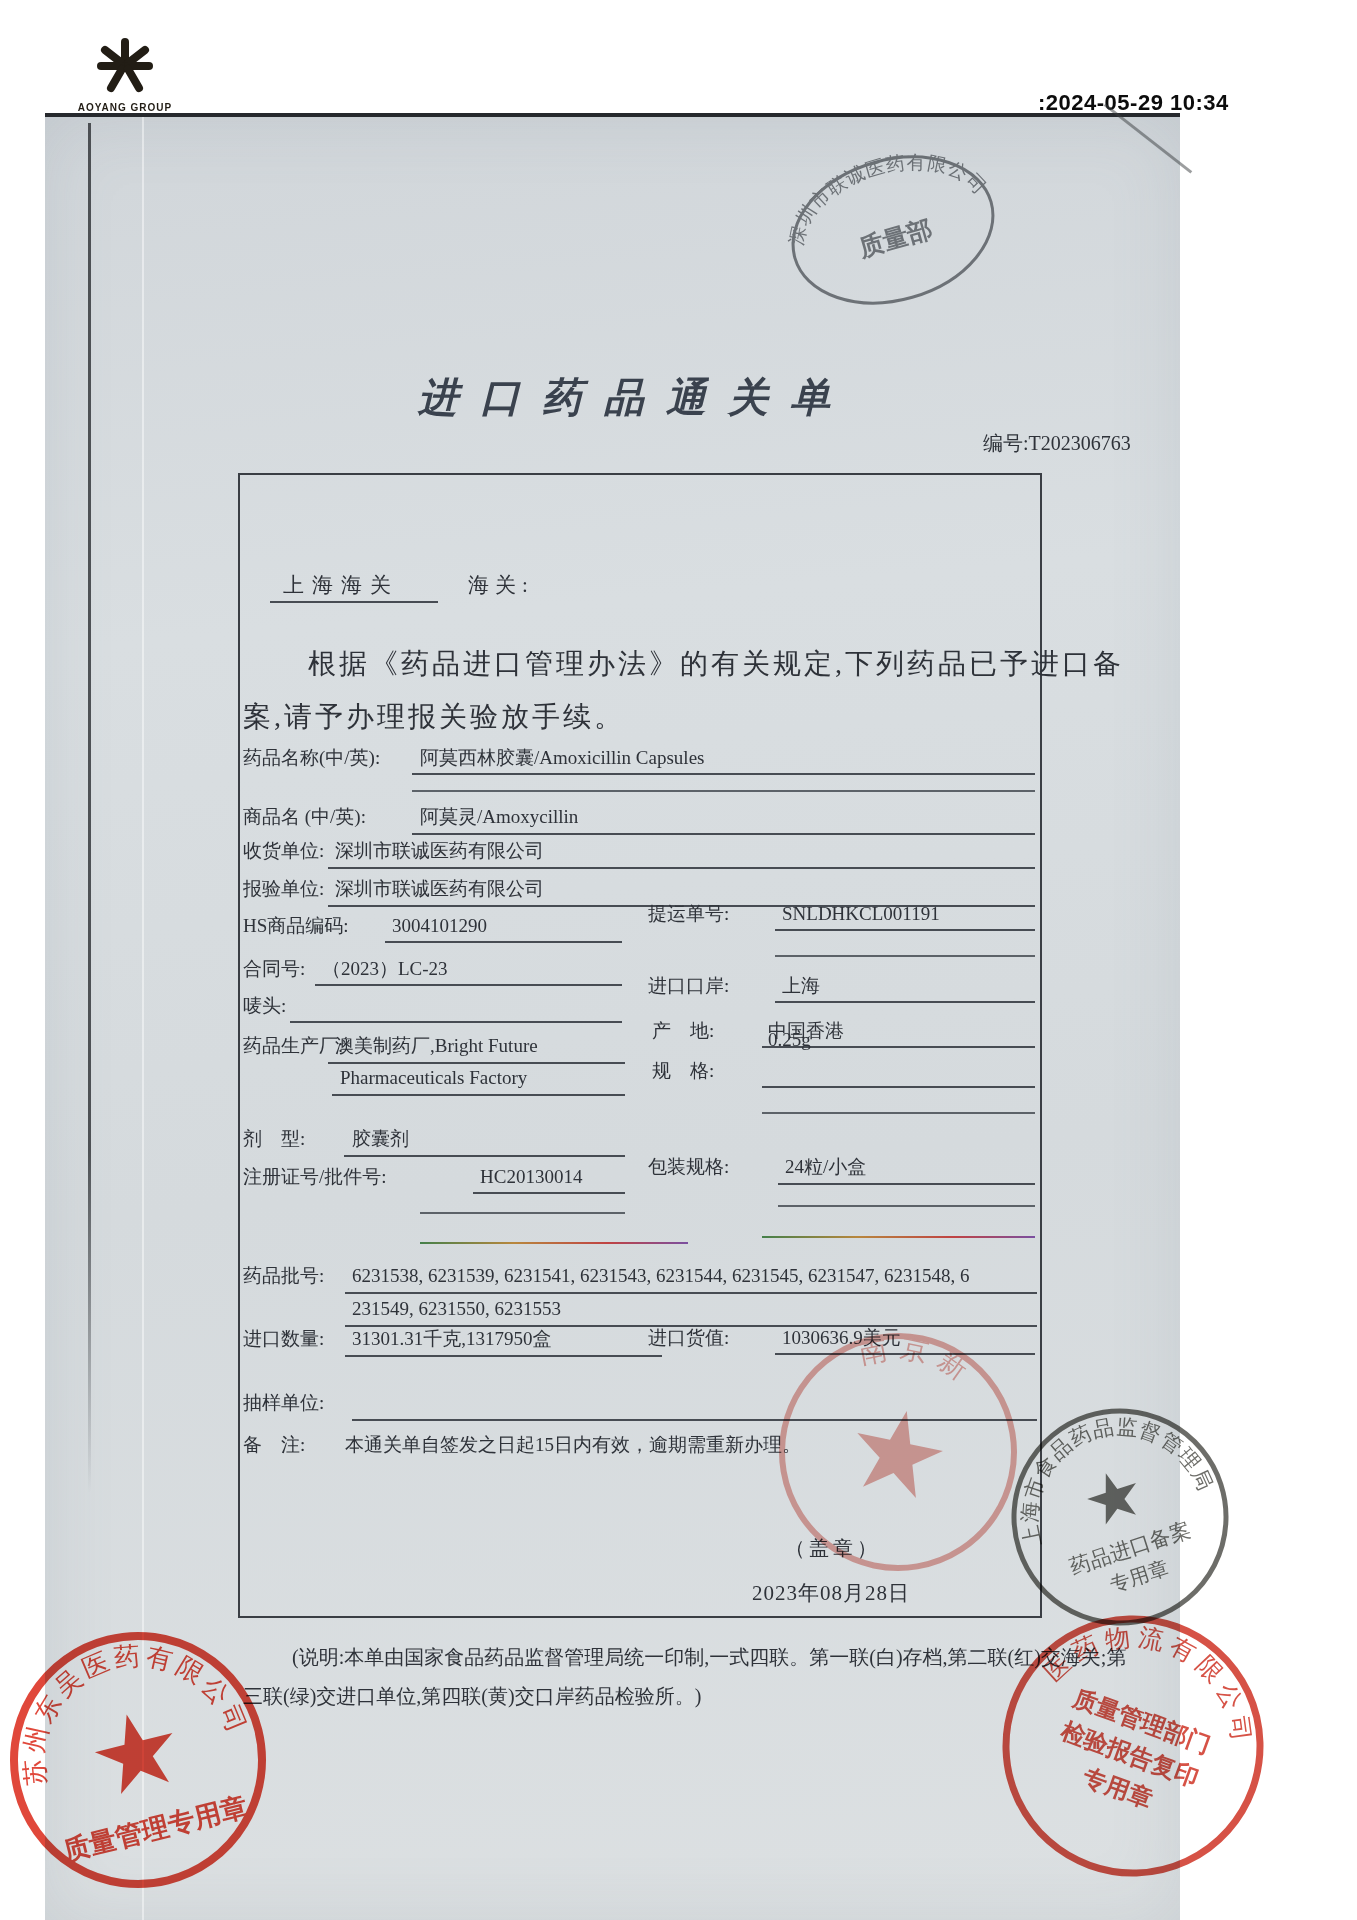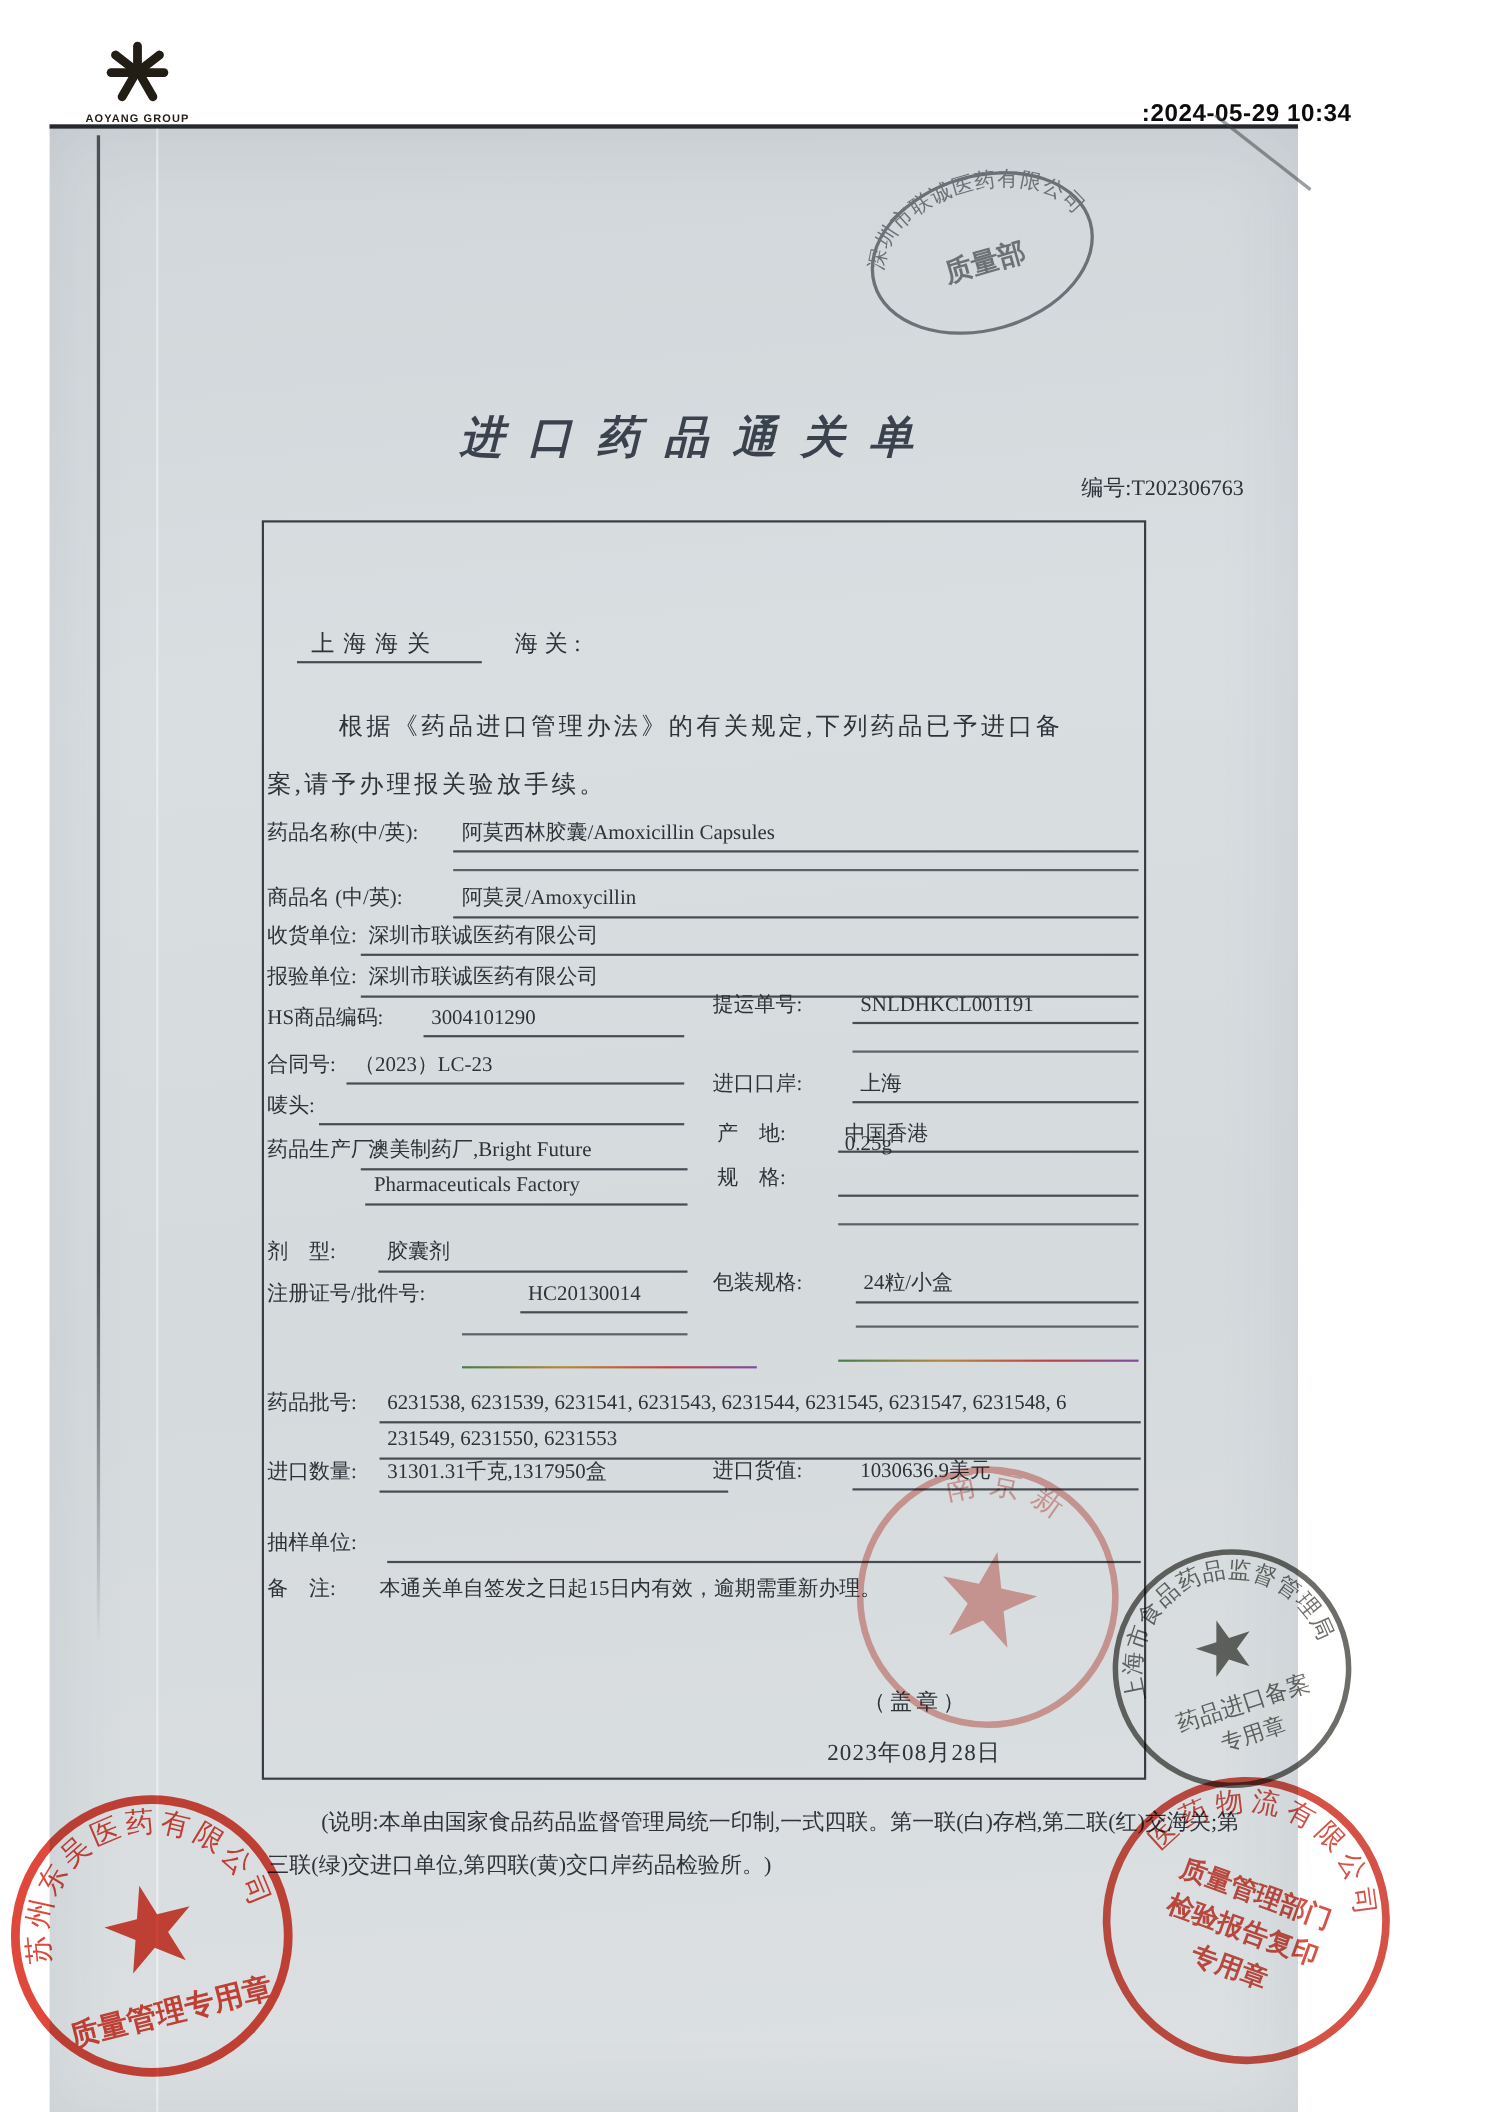--- a/index.html
+++ b/index.html
@@ -15,21 +15,21 @@
   .paper{position:absolute;left:45px;top:113px;width:1135px;height:1807px;
          background:linear-gradient(175deg,#d1d6da 0%,#d9dee1 28%,#d5dadd 58%,#dce0e2 100%);
          border-top:4px solid #26292d;box-shadow:inset 0 0 70px rgba(110,122,134,.16);}
   .scan-left{position:absolute;left:43px;top:6px;width:3px;height:1370px;
          background:linear-gradient(#2c2f33,#2c2f33 75%,rgba(44,47,51,0));opacity:.8;}
   .fold{position:absolute;left:97px;top:0;width:2px;height:100%;background:rgba(255,255,255,.45);}
   .edge-tr{position:absolute;left:1048px;top:20px;width:110px;height:3px;background:#3a3d40;
          transform:rotate(38deg);opacity:.5;}
   
   .t{position:absolute;color:#2e3239;font-size:19px;line-height:1.25;white-space:nowrap;z-index:2;}
-  .f20{font-size:20px}.f21{font-size:21px}.f22{font-size:22px}
+  .f20{font-size:20px}.f21{font-size:21px}.f22{font-size:28px}
   .doc-title{position:absolute;left:418px;top:370px;font-size:40px;font-weight:bold;letter-spacing:22px;
          color:#3a424e;z-index:2;white-space:nowrap;font-style:italic;}
   .doc-no{position:absolute;left:983px;top:430px;font-size:20px;color:#2e3239;z-index:2;white-space:nowrap;}
   .form-box{position:absolute;left:238px;top:473px;width:800px;height:1141px;border:2px solid #3a3e44;z-index:1;}
   .ul{position:absolute;height:2px;background:#474c53;z-index:2;}
   .ul.thin{height:1.5px;opacity:.85;}
   .color-ul{position:absolute;height:2px;z-index:2;
          background:linear-gradient(90deg,#44804a,#b8873d 35%,#c04343 70%,#7a4fa0);}
   
   .stamp{position:absolute;mix-blend-mode:multiply;z-index:6;}

